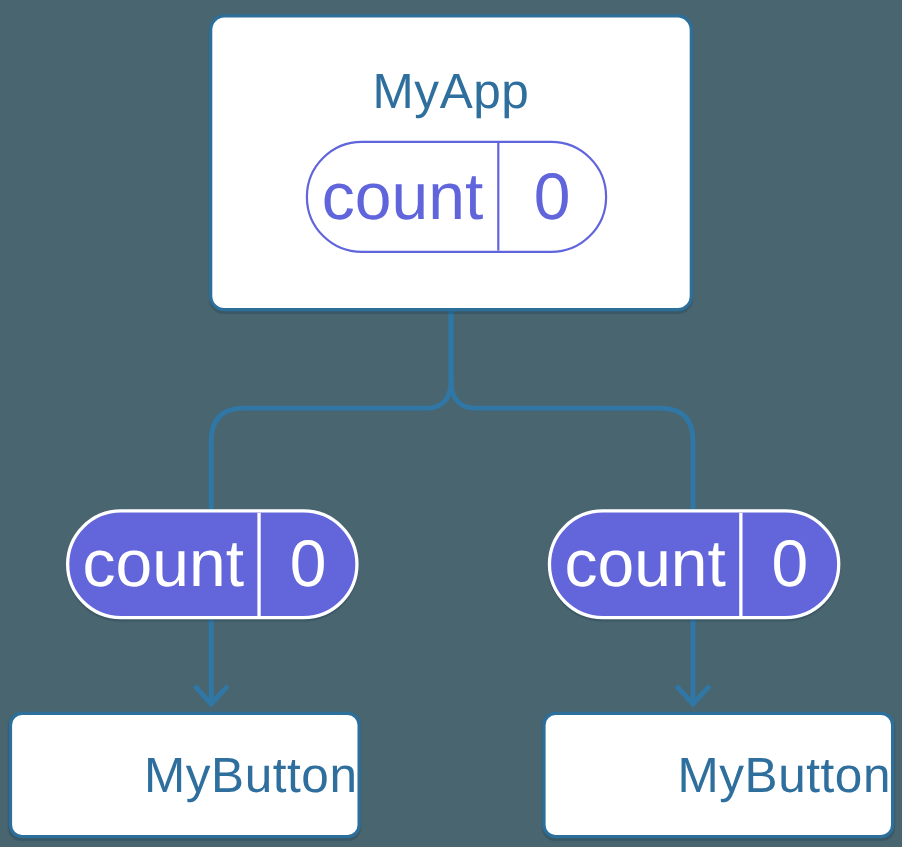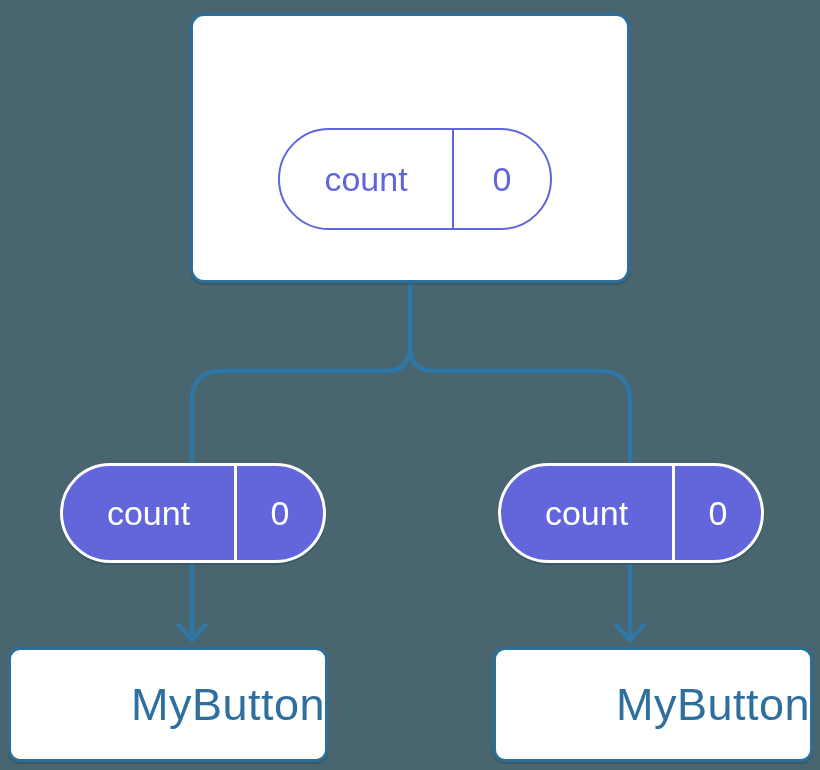--- a/index.html
+++ b/index.html
@@ -40,21 +40,21 @@
   }
   .pill {
     position: absolute; z-index: 2;
     display: flex; align-items: stretch;
     box-sizing: border-box;
     border-radius: 60px;
     overflow: hidden;
   }
   .pill-key, .pill-value {
     display: flex; align-items: center; justify-content: center;
-    font-size: 34px;
+    font-size: 60px;
     line-height: 1;
   }
   
   #root-state-pill {
     left: 85px; top: 112px; width: 274px; height: 102px;
     background: #FFFFFF;
     border: 2.5px solid var(--purple_outline, #6165DC);
     color: var(--purple_outline, #6165DC);
   }
   #root-state-pill .pill-key { width: 172px; }
@@ -91,20 +91,21 @@
   <svg id="connector-layer" width="820" height="770" viewBox="0 0 820 770">
     <g fill="none" stroke="#3077A6" stroke-width="4.5">
       <path d="M410 283 V347 C410 362 402 371 388 371 H222 Q192 371 192 401 V637"></path>
       <path d="M410 283 V347 C410 362 418 371 432 371 H600 Q630 371 630 401 V637"></path>
       <path d="M177 623.5 L192 640 L207 623.5"></path>
       <path d="M615 623.5 L630 640 L645 623.5"></path>
     </g>
   </svg>
 
   <div class="node-card" id="root-card">
+    <div class="node-title" id="root-title">MyApp</div>
     <div class="pill" id="root-state-pill">
       <div class="pill-key">count</div>
       <div class="pill-value">0</div>
     </div>
   </div>
 
   <div class="pill prop-pill" id="prop-pill-left">
     <div class="pill-key">count</div>
     <div class="pill-value">0</div>
   </div>

